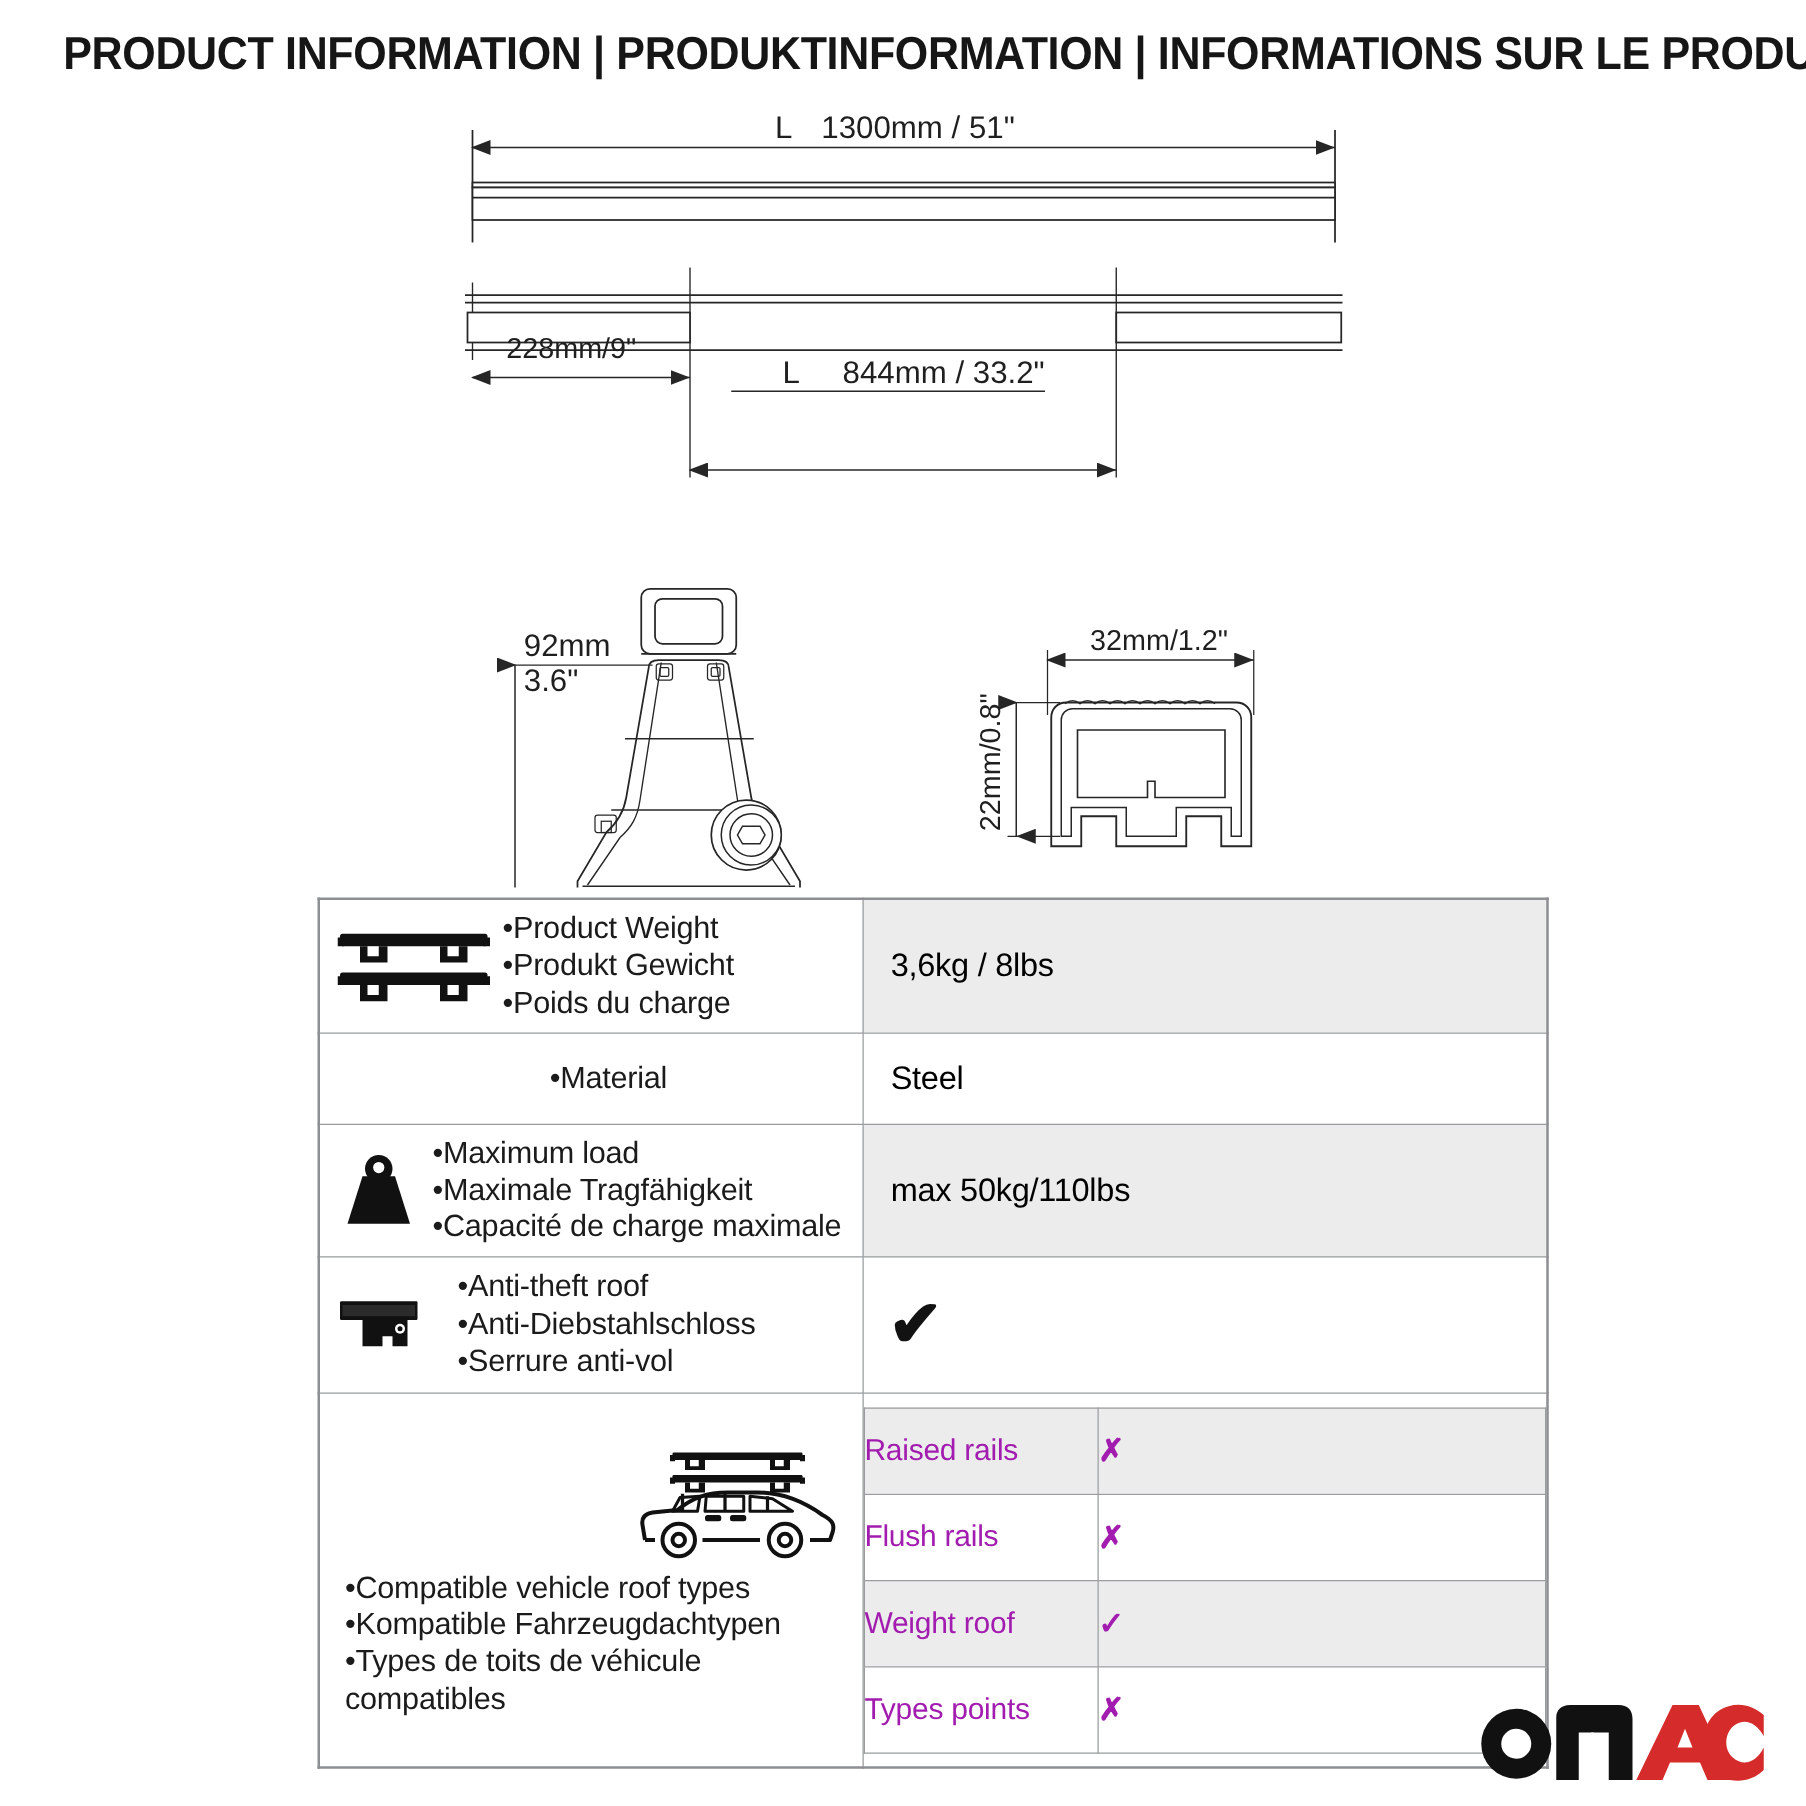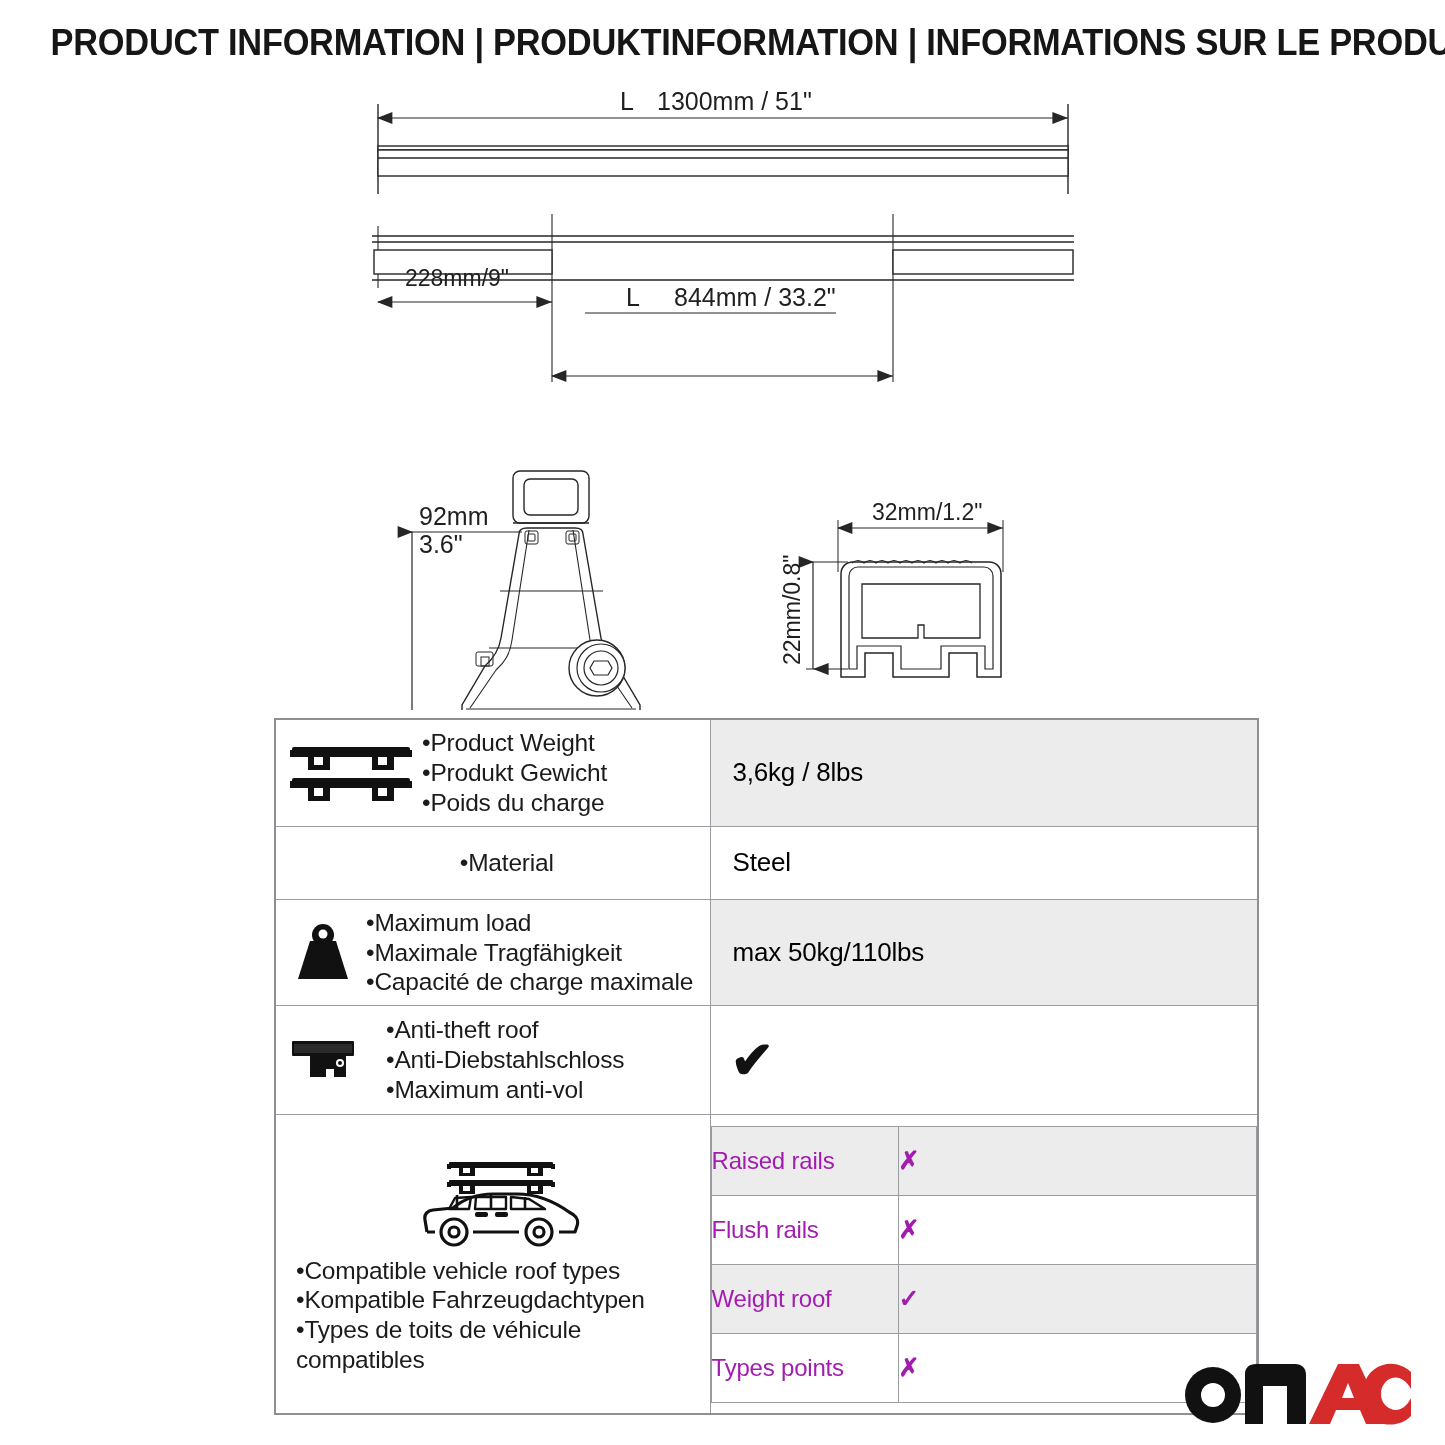--- a/index.html
+++ b/index.html
@@ -47,21 +47,21 @@
   }
   .dim-label-sm {
     font-family: "Liberation Sans", sans-serif;
     font-size: 23px;
     fill: #1f1f1f;
   }
 
   
   #spec-table {
     position: absolute;
-    left: 274px; top: 718px;
+    left: 254px; top: 718px;
     width: 985px;
     border: 2px solid #8d8f92;
     border-collapse: collapse;
     background: #fff;
   }
   #spec-table td {
     border: 1px solid #9a9c9f;
     padding: 0;
     vertical-align: middle;
   }
@@ -356,32 +356,32 @@
                 <rect x="4" y="7" width="58" height="9" fill="#2b2b2b"></rect>
                 <path d="M20,19 L56,19 L56,40 L44,40 L44,32 L36,32 L36,40 L20,40 Z"></path>
                 <circle cx="50" cy="26" r="4" fill="#fff"></circle>
                 <circle cx="50" cy="26" r="2" fill="#111"></circle>
               </g>
             </svg>
           </span>
           <span class="label-lines">
             <div>•Anti-theft roof</div>
             <div>•Anti-Diebstahlschloss</div>
-            <div>•Maximum anti-vol</div>
+            <div>•Serrure anti-vol</div>
           </span>
         </div>
       </td>
       <td class="plain">
         <span class="check-big">✔</span>
       </td>
     </tr>
 
     <tr>
       <td class="plain" style="height:298px;">
-        <div class="label-cell col" style="padding:12px 12px 12px 28px;">
+        <div class="label-cell col" style="padding:12px 12px 12px 28px;align-items:flex-end;">
           <span class="icon-box" style="margin:0 0 6px 0;">
             <svg width="176" height="96" viewBox="0 0 176 96">
               <g fill="#111">
                 <rect x="36" y="8" width="104" height="6" rx="1"></rect>
                 <rect x="34" y="10" width="4" height="5"></rect>
                 <rect x="138" y="10" width="4" height="5"></rect>
                 <rect x="46" y="14" width="16" height="8"></rect>
                 <rect x="50" y="14" width="7" height="5" fill="#fff"></rect>
                 <rect x="114" y="14" width="16" height="8"></rect>
                 <rect x="118" y="14" width="7" height="5" fill="#fff"></rect>

